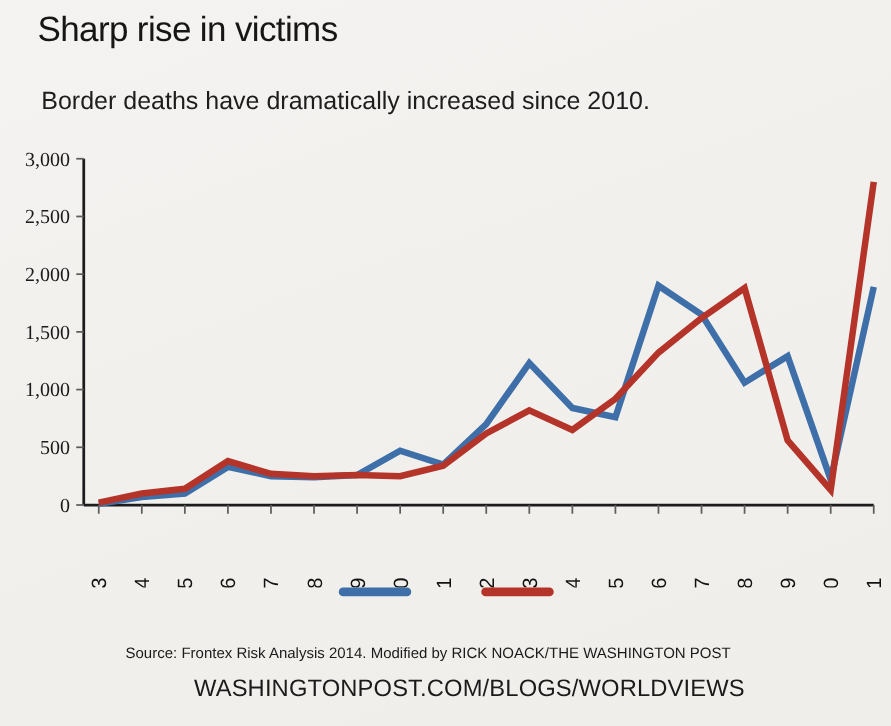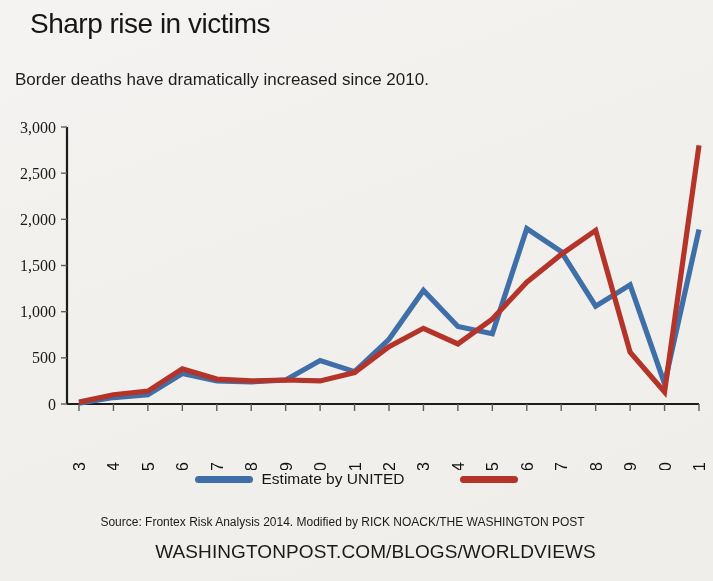--- a/index.html
+++ b/index.html
@@ -27,23 +27,23 @@
     top: 8px;
     font-size: 28px;
     font-weight: normal;
     letter-spacing: -0.5px;
     color: #161616;
     font-family: "Liberation Sans", sans-serif;
     white-space: nowrap;
   }
   .subtitle {
     position: absolute;
-    left: 15px;
+    left: 33px;
     top: 70px;
-    font-size: 17px;
+    font-size: 20px;
     color: #1d1d1d;
     font-family: "Liberation Sans", sans-serif;
     white-space: nowrap;
   }
   .plot-svg {
     position: absolute;
     left: 0;
     top: 0;
   }
   .ytick-label {
@@ -188,21 +188,20 @@
       <text x="0" y="0" class="xtick-label" transform="translate(670.5555555555555,462) rotate(-90)">2010</text>
       <line x1="699" y1="404" x2="699" y2="411" class="tick-mark"></line>
       <text x="0" y="0" class="xtick-label" transform="translate(705,462) rotate(-90)">2011</text>
       <path d="M 79.00 403.08 L 113.44 397.54 L 147.89 394.77 L 182.33 373.53 L 216.78 380.92 L 251.22 381.84 L 285.67 379.99 L 320.11 360.60 L 354.56 371.68 L 389.00 339.37 L 423.44 290.43 L 457.89 326.44 L 492.33 333.83 L 526.78 228.57 L 561.22 251.65 L 595.67 306.13 L 630.11 284.89 L 664.56 383.69 L 699.00 229.49" class="series-line" stroke="#3f6fa8"></path>
       <path d="M 79.00 402.15 L 113.44 394.77 L 147.89 391.07 L 182.33 368.91 L 216.78 379.07 L 251.22 380.92 L 285.67 379.99 L 320.11 380.92 L 354.56 372.61 L 389.00 346.75 L 423.44 328.29 L 457.89 343.98 L 492.33 319.05 L 526.78 282.12 L 561.22 254.42 L 595.67 230.41 L 630.11 352.29 L 664.56 392.00 L 699.00 145.47" class="series-line" stroke="#b5342a"></path>
     </svg>
 
   <div class="legend" id="legend">
       <div class="legend-item">
         <span class="legend-swatch" style="background: rgb(63, 111, 168);"></span>
-        <span class="legend-label">Estimate by UNITED</span>
       </div>
       <div class="legend-item">
         <span class="legend-swatch" style="background: rgb(181, 52, 42);"></span>
       </div>
     </div>
 
   <div class="source">Source: Frontex Risk Analysis 2014. Modified by RICK NOACK/THE WASHINGTON POST</div>
   <div class="credit">WASHINGTONPOST.COM/BLOGS/WORLDVIEWS</div>
 
 </div>

